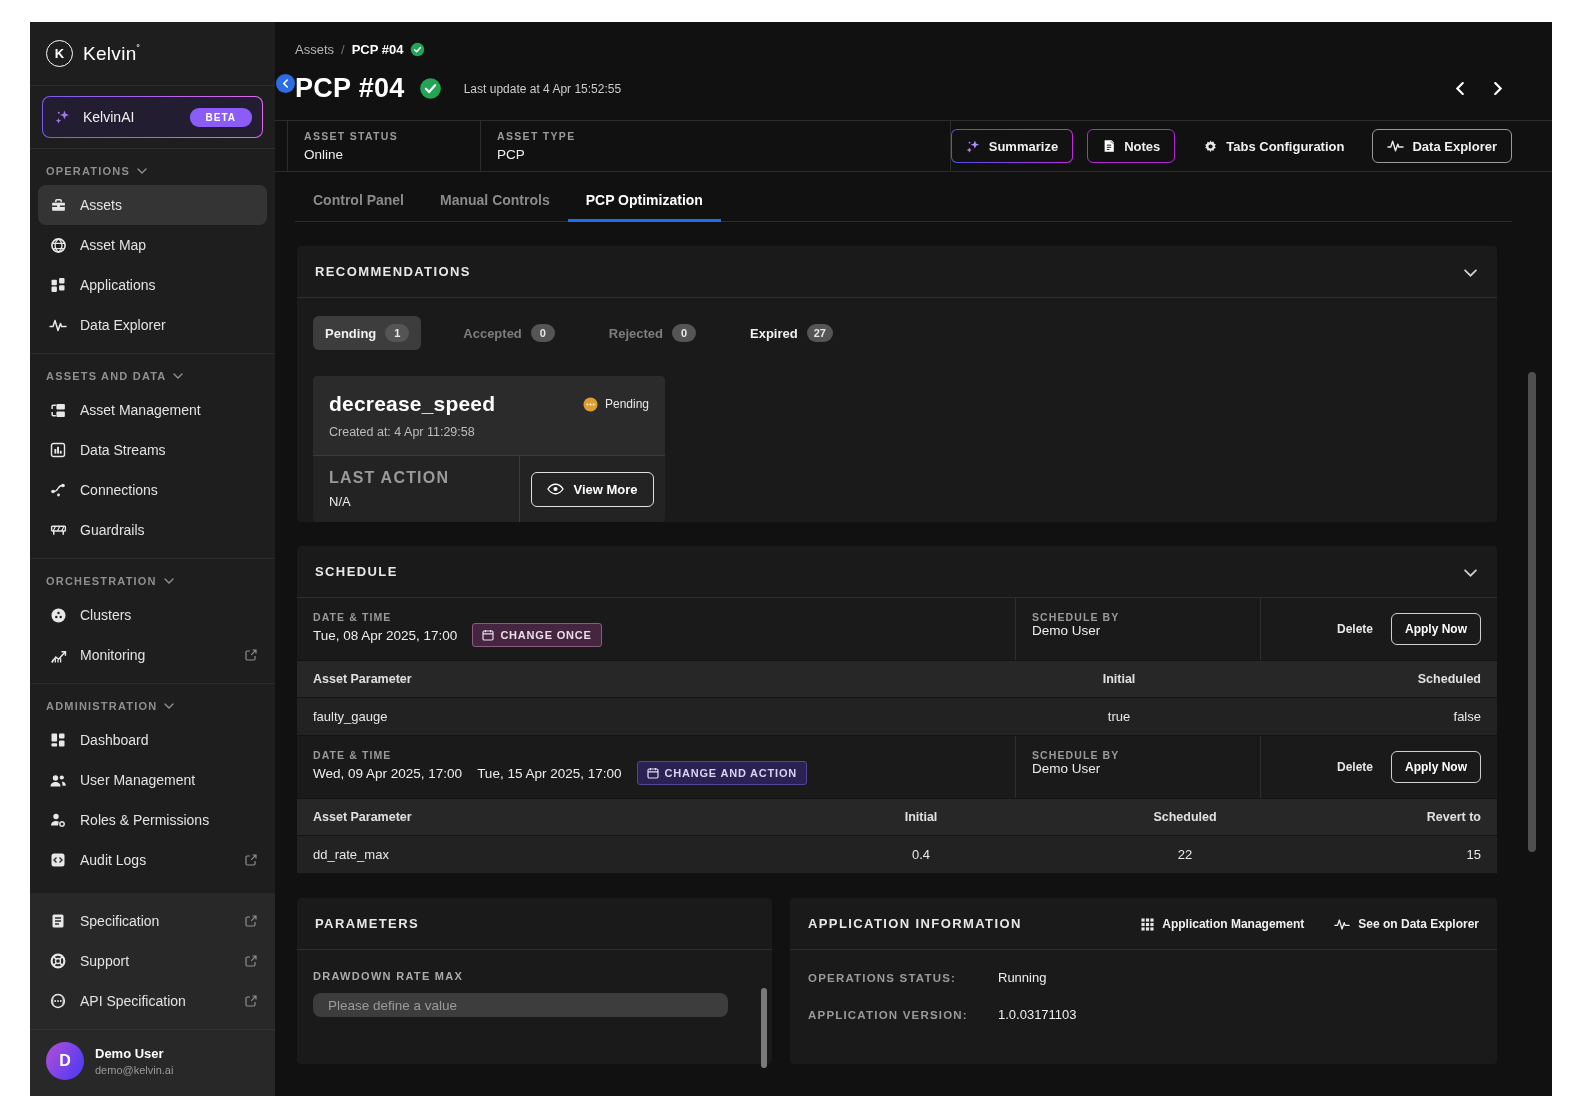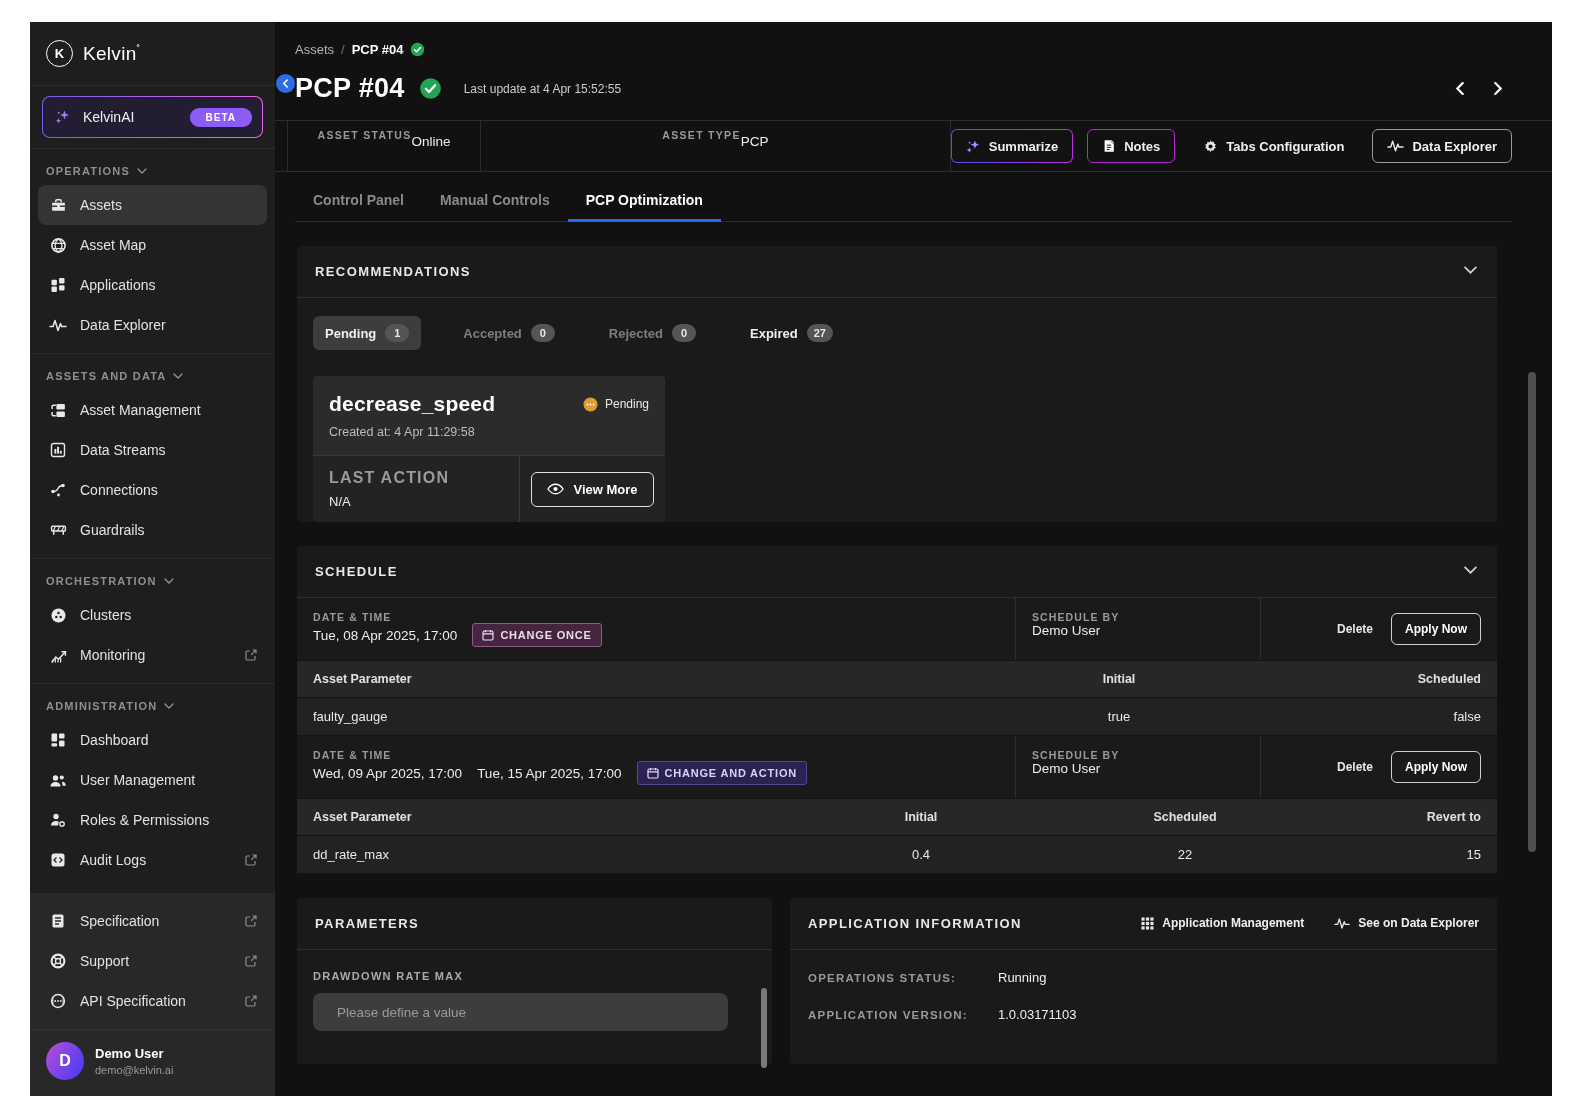--- a/index.html
+++ b/index.html
@@ -45,39 +45,39 @@
   .crumb-sep { color:#6f6f6f; }
   .crumb-current { color:#ffffff; font-weight:bold; }
   .title-row { display:flex; align-items:center; margin-top:16px; }
   .page-title { color:#ffffff; font-size:27px; font-weight:bold; letter-spacing:0.3px; }
   .title-check { margin-left:14px; display:flex; }
   .last-update { color:#cccccc; font-size:12px; margin-left:22px; }
   .nav-chevrons { margin-left:auto; display:flex; gap:22px; align-items:center; }
   .nav-chev { cursor:pointer; display:flex; padding:4px; }
 
   #status-bar { margin-top:16px; border-top:1px solid #2c2c2c; border-bottom:1px solid #2c2c2c; display:flex; align-items:stretch; height:52px; }
-  .status-cell { padding:8px 16px; display:flex; flex-direction:row; justify-content:center; border-right:1px solid #2c2c2c; }
+  .status-cell { padding:8px 16px; display:flex; flex-direction:column; justify-content:center; border-right:1px solid #2c2c2c; }
   .status-cell:first-child { border-left:1px solid #2c2c2c; margin-left:12px; width:210px; }
   .status-cell.type { width:513px; }
   .cell-label { color:#9a9a9a; font-size:10.5px; letter-spacing:1.3px; font-weight:bold; }
   .cell-value { color:#ededed; font-size:13.5px; margin-top:5px; }
   #status-actions { margin-left:auto; display:flex; align-items:center; gap:14px; padding-right:40px; }
   .act-btn { height:34px; display:flex; align-items:center; gap:8px; padding:0 14px; border-radius:6px; color:#f0f0f0; font-size:13px; font-weight:bold; cursor:pointer; white-space:nowrap; }
   .act-btn.gradient { border:1px solid transparent; background:linear-gradient(#121212,#121212) padding-box, linear-gradient(90deg,#4e54e8,#c12ee0) border-box; }
   .act-btn.magenta { border:1px solid #b429cf; }
   .act-btn.plain { border:none; }
   .act-btn.gray { border:1px solid #9a9a9a; }
 
   #tabs-row { margin:6px 40px 8px 20px; display:flex; border-bottom:1px solid #2c2c2c; }
   .tab { padding:14px 18px 11px 18px; font-size:14px; font-weight:bold; color:#8a8a8a; cursor:pointer; border-bottom:3px solid transparent; margin-bottom:-1px; }
   .tab.active { color:#ffffff; border-bottom-color:#1f6bf1; }
 
   #content { flex:1; padding:16px 55px 0 22px; overflow:hidden; }
   .panel { background:#1a1a1a; border-radius:4px; margin-bottom:24px; }
-  .panel-header { display:flex; align-items:flex-start; padding:18px 18px; border-bottom:1px solid #2e2e2e; }
+  .panel-header { display:flex; align-items:flex-end; padding:18px 18px; border-bottom:1px solid #2e2e2e; }
   .panel-title { color:#e8e8e8; font-size:13px; font-weight:bold; letter-spacing:1.4px; flex:1; }
   .panel-chev { cursor:pointer; display:flex; padding:2px; }
 
   
   #filter-pills { display:flex; align-items:center; gap:30px; padding:18px 16px 8px 16px; }
   .pill { display:flex; align-items:center; gap:9px; cursor:pointer; padding:8px 12px; border-radius:6px; }
   .pill.active { background:#3d3d3d; }
   .pill-label { font-size:13px; font-weight:bold; color:#7d7d7d; }
   .pill.active .pill-label, .pill.bright .pill-label { color:#f0f0f0; }
   .pill-count { background:#555555; color:#e8e8e8; font-size:11px; font-weight:bold; min-width:24px; text-align:center; padding:3px 7px; border-radius:10px; }
@@ -118,21 +118,21 @@
   .tbl3 .c3 { text-align:right; }
   .tbl4 .c2, .tbl4 .c3 { text-align:center; }
   .tbl4 .c4 { text-align:right; }
 
   
   #bottom-row { display:flex; gap:18px; align-items:stretch; }
   #parameters-panel { width:475px; flex-shrink:0; position:relative; margin-bottom:0; }
   #appinfo-panel { flex:1; margin-bottom:0; }
   .param-body { padding:20px 16px; }
   .param-label { color:#aaaaaa; font-size:11px; font-weight:bold; letter-spacing:1.3px; }
-  .param-input { margin-top:11px; width:calc(100% - 28px); height:38px; background:#3d3d3d; border:none; border-radius:8px; padding:0 24px; color:#e8e8e8; font-size:13.5px; font-family:"Liberation Sans", sans-serif; }
+  .param-input { margin-top:11px; width:calc(100% - 28px); height:24px; background:#3d3d3d; border:none; border-radius:8px; padding:0 15px; color:#e8e8e8; font-size:13.5px; font-family:"Liberation Sans", sans-serif; }
   .param-input::placeholder { color:#9a9a9a; }
   #params-scrollbar { position:absolute; right:5px; top:90px; width:6px; height:80px; background:#7a7a7a; border-radius:3px; cursor:pointer; }
   .appinfo-links { display:flex; align-items:center; gap:30px; }
   .appinfo-link { display:flex; align-items:center; gap:8px; color:#f0f0f0; font-size:12px; font-weight:bold; cursor:pointer; white-space:nowrap; }
   .appinfo-body { padding:20px 18px; }
   .info-row { display:flex; align-items:center; margin-bottom:22px; }
   .info-label { width:190px; color:#9a9a9a; font-size:11.5px; font-weight:bold; letter-spacing:1.2px; }
   .info-value { color:#efefef; font-size:13px; }
 
   #main-scrollbar { position:absolute; right:16px; top:350px; width:8px; height:480px; background:#4f4f4f; border-radius:4px; cursor:pointer; }

